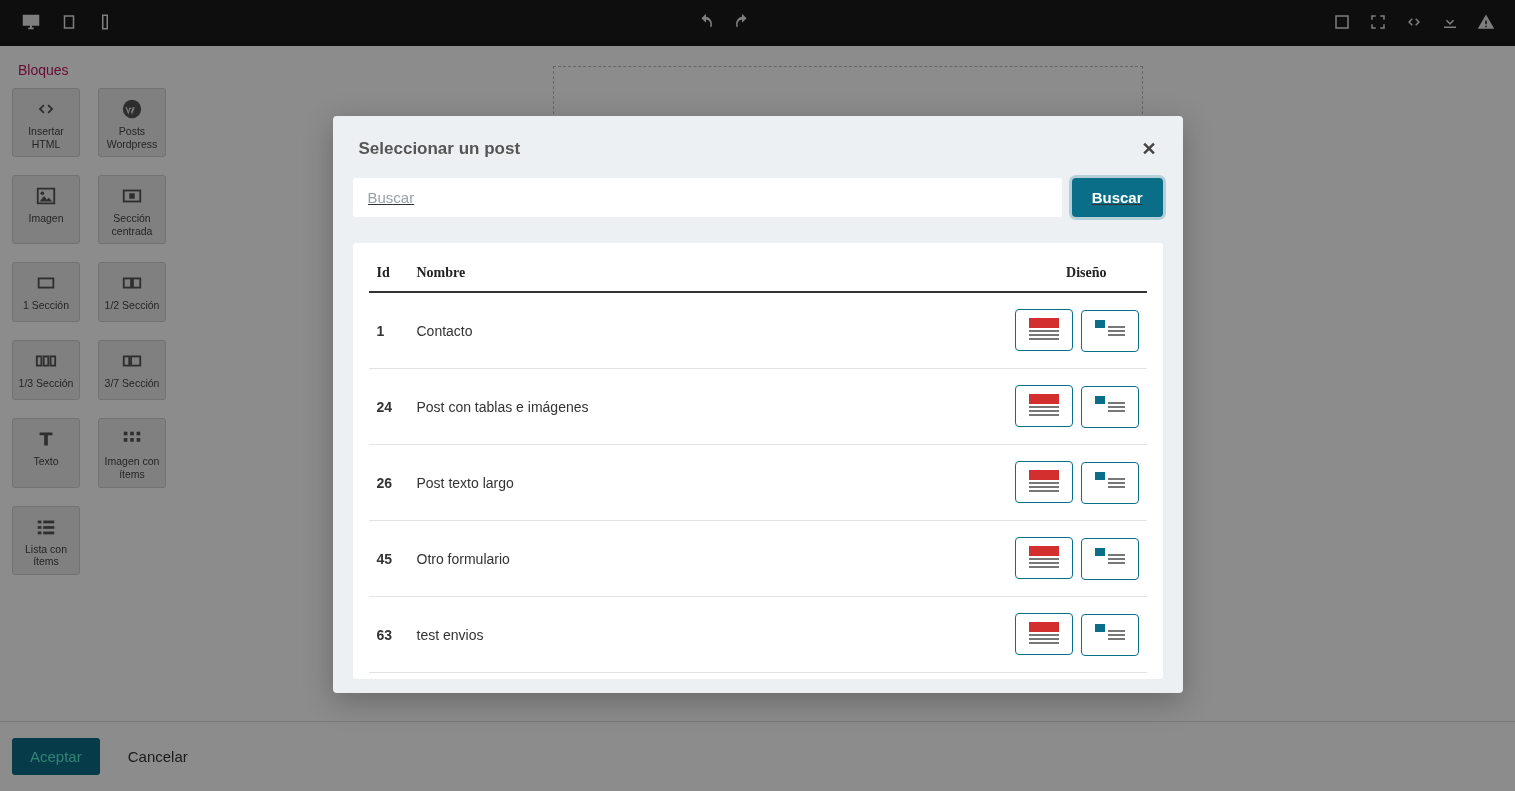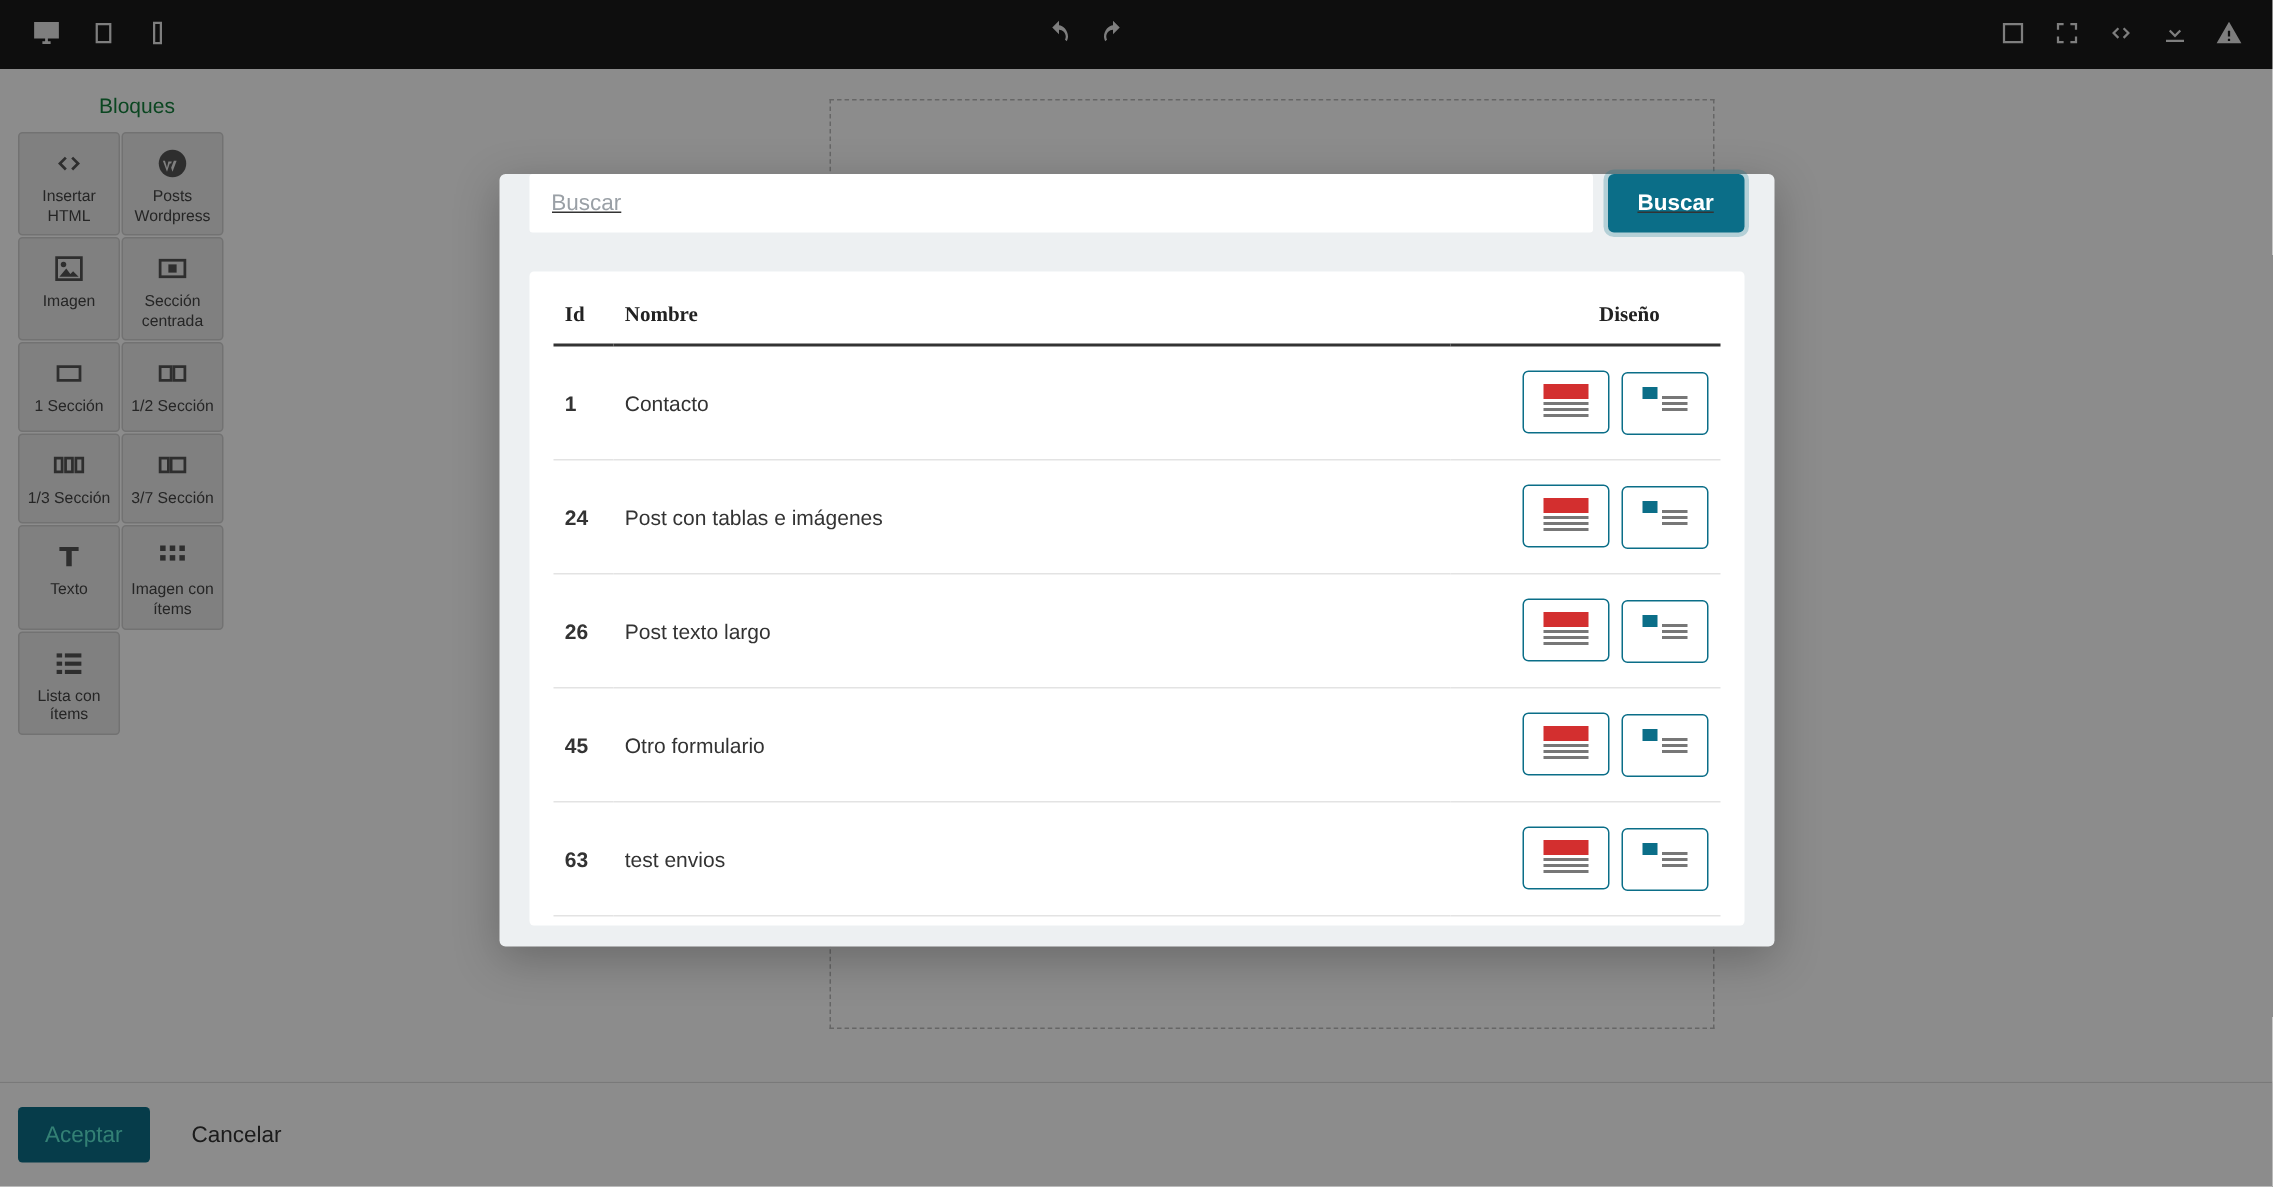--- a/index.html
+++ b/index.html
@@ -43,28 +43,27 @@
 
   
   .sidebar {
     width: 180px;
     padding: 10px 12px;
     background: #fff;
   }
   .sidebar-title {
     font-size: 14px;
     font-weight: 500;
-    color: #15803d;
+    color: #be185d;
     padding: 6px 6px 10px 6px;
-    margin-left: 48px;
   }
   .block-grid {
     display: flex;
     flex-wrap: wrap;
-    gap: 1px;
+    gap: 18px;
   }
   .block-tile {
     width: 68px;
     background: #e9e9e9;
     border: 1px solid #d0d0d0;
     border-radius: 3px;
     text-align: center;
     padding: 8px 3px 6px 3px;
     cursor: pointer;
     display: flex;
@@ -471,20 +470,26 @@
 </div>
 
 <div class="footer">
   <button class="btn-primary">Aceptar</button>
   <button class="btn-link">Cancelar</button>
 </div>
 
 <div class="overlay"></div>
 
 <div class="modal">
+  <div class="modal-header">
+    <div class="modal-title">Seleccionar un post</div>
+    <button class="modal-close">
+      <span>✕</span>
+    </button>
+  </div>
   <div class="modal-body">
     <div class="search-row">
       <input class="search-input" placeholder="Buscar" style="">
       <button class="search-btn">Buscar</button>
     </div>
     <div class="table-card">
       <table class="post-table">
         <thead>
           <tr>
             <th>Id</th>

